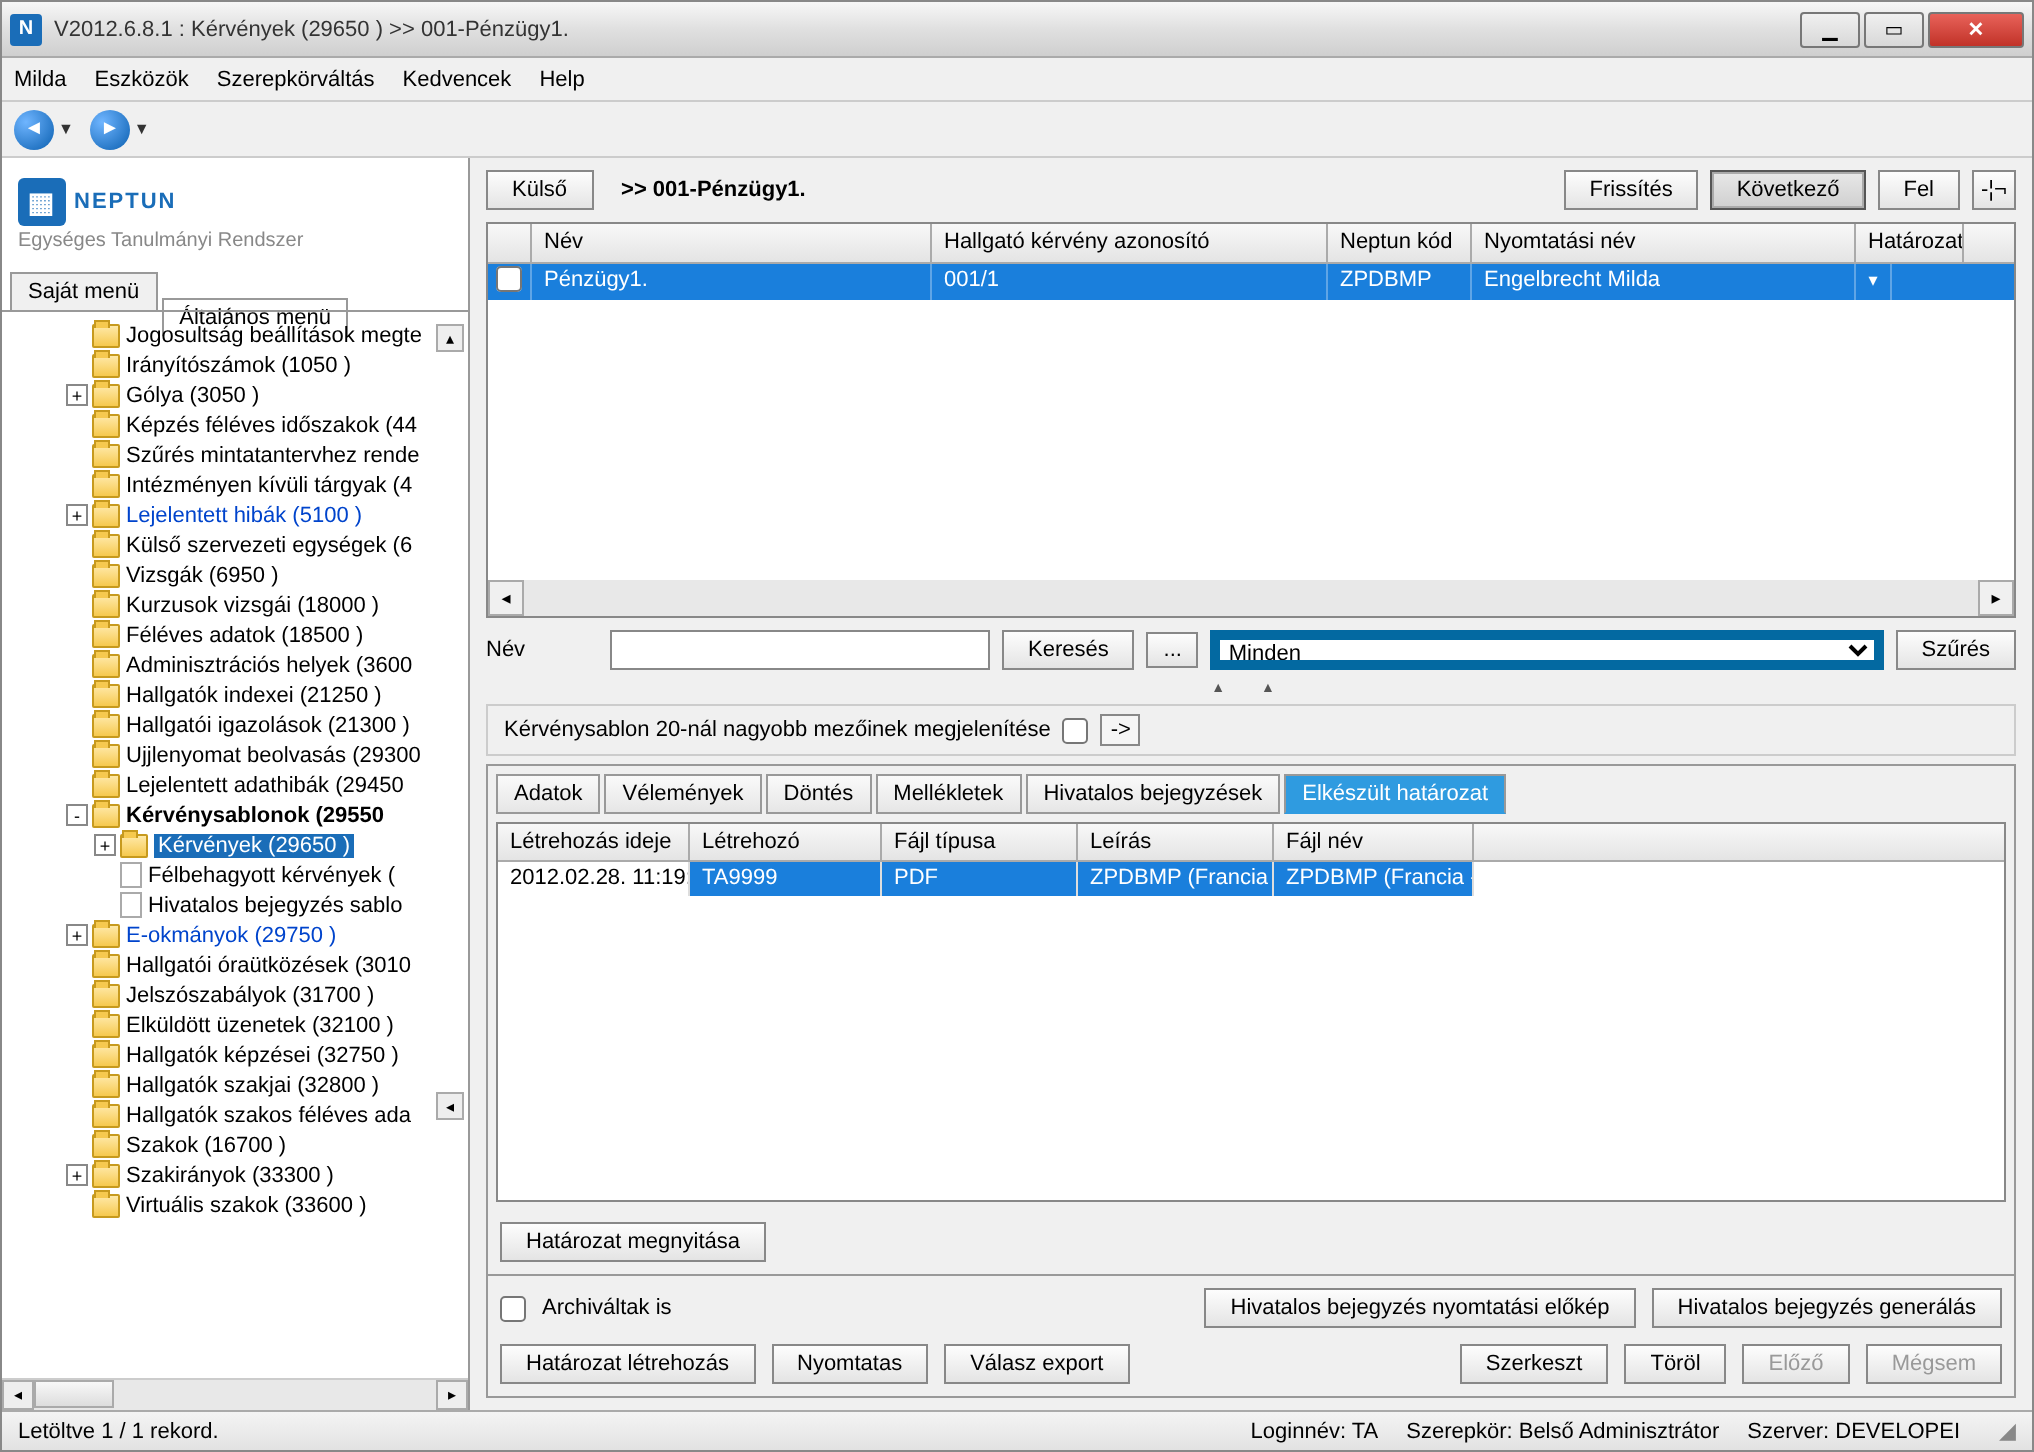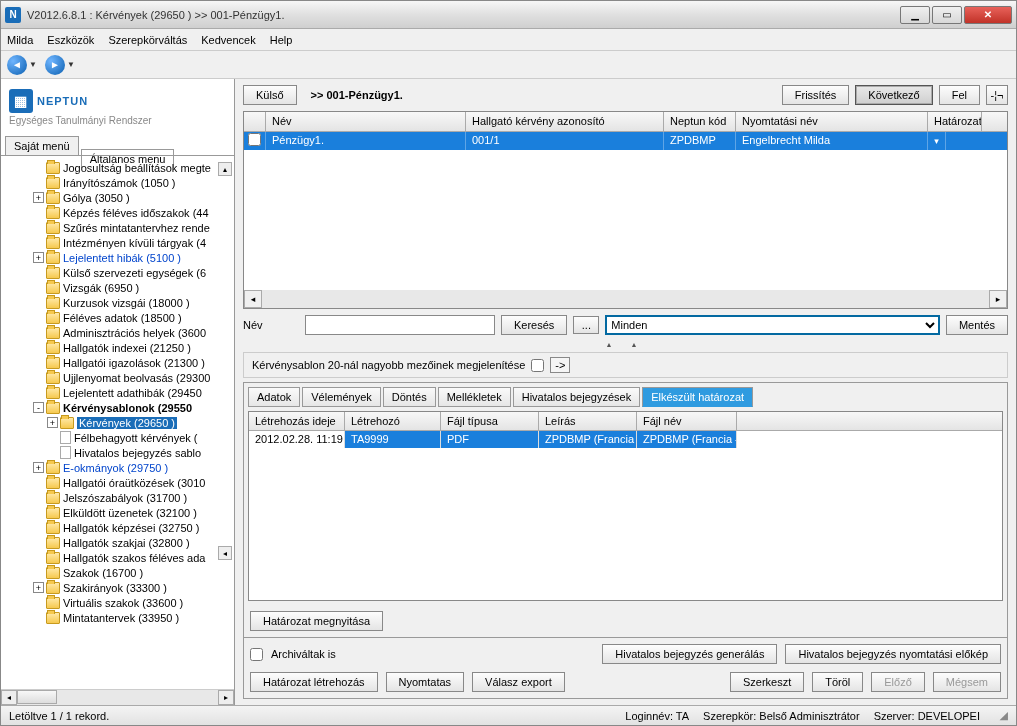--- a/index.html
+++ b/index.html
@@ -79,21 +79,21 @@
 .grid-hscroll { height:18px; background:#e8e8e8; display:flex; align-items:center;}
 .grid-hscroll .arr { width:18px; height:18px; border:1px solid #aaa; background:#f0f0f0; display:flex; align-items:center; justify-content:center; font-size:9px;}
 .grid-hscroll .track { flex:1; }
 .grid-row .dd { width:18px; text-align:center;}
 .grid-row .dd::after { content:"▾"; color:#fff; font-size:9px;}
 
 
 .searchbar { display:flex; align-items:center; gap:6px; padding:6px 8px;}
 .searchbar label { width:56px; }
 .searchbar input[type=text] { border:1px solid #888; height:20px; padding:0 4px; background:#fff;}
-.searchbar select { border:2px solid #0369a1; height:20px; background:#fff;}
+.searchbar select { border:5px solid #0369a1; height:20px; background:#fff;}
 .searchbar .dots { width:26px; padding:2px 0; text-align:center;}
 .sepsmall { text-align:center; padding: 0 0 4px 0; letter-spacing:8px; color:#555; font-size:7px;}
 
 
 .midrow { background:#f0f0f0; border:1px solid #ccc; margin: 0 8px; padding:4px 8px; display:flex; align-items:center; gap:6px;}
 .gobtn { border:1px solid #888; padding:1px 4px; background:#f5f5f5;}
 
 
 .detail { border:1px solid #999; margin: 4px 8px 0 8px; background:#f0f0f0; display:flex; flex-direction:column; }
 .dtabs { display:flex; padding: 4px 4px 0 4px; gap:2px;}
@@ -342,26 +342,20 @@
               <span class="exp">+</span>
               <span class="folder"></span>
               <span class="label">Szakirányok (33300 )</span>
             </div>
             <div class="tree-item">
               <span class="sp" style="width: 28px;"></span>
               <span style="width: 13px; display: inline-block;"></span>
               <span class="folder"></span>
               <span class="label">Virtuális szakok (33600 )</span>
             </div>
-            <div class="tree-item">
-              <span class="sp" style="width: 28px;"></span>
-              <span style="width: 13px; display: inline-block;"></span>
-              <span class="folder"></span>
-              <span class="label">Mintatantervek (33950 )</span>
-            </div>
           </div>
         <div class="left-scroll-mid">◂</div>
       </div>
       <div class="left-scroll">
         <div class="arr">◂</div>
         <div class="track">
             <div class="thumb"></div>
           </div>
         <div class="arr">▸</div>
       </div>
@@ -403,21 +397,21 @@
       </div>
 
       <div class="searchbar">
         <label>Név</label>
         <input type="text" style="flex: 0 0 190px;">
         <button class="btn">Keresés</button>
         <button class="btn dots">...</button>
         <select style="flex:1">
           <option>Minden</option>
         </select>
-        <button class="btn">Mentés</button>
+        <button class="btn">Szűrés</button>
       </div>
       <div class="sepsmall">▲ ▲</div>
 
       <div class="midrow">
         <span>Kérvénysablon 20-nál nagyobb mezőinek megjelenítése</span>
         <input type="checkbox" style="">
         <button class="gobtn">-&gt;</button>
       </div>
 
       <div class="detail">
@@ -447,22 +441,22 @@
         </div>
         <div class="detail-foot">
           <button class="btn">Határozat megnyitása</button>
         </div>
       </div>
 
       <div class="actions">
         <input type="checkbox" style="">
         <span>Archiváltak is</span>
         <span class="sp"></span>
+        <button class="btn">Hivatalos bejegyzés nyomtatási előkép</button>
         <button class="btn">Hivatalos bejegyzés generálás</button>
-        <button class="btn">Hivatalos bejegyzés nyomtatási előkép</button>
         <div class="row2">
           <button class="btn">Határozat létrehozás</button>
           <button class="btn">Nyomtatas</button>
           <button class="btn">Válasz export</button>
           <span class="sp"></span>
           <button class="btn">Szerkeszt</button>
           <button class="btn">Töröl</button>
           <button class="btn disabled">Előző</button>
           <button class="btn disabled">Mégsem</button>
         </div>

